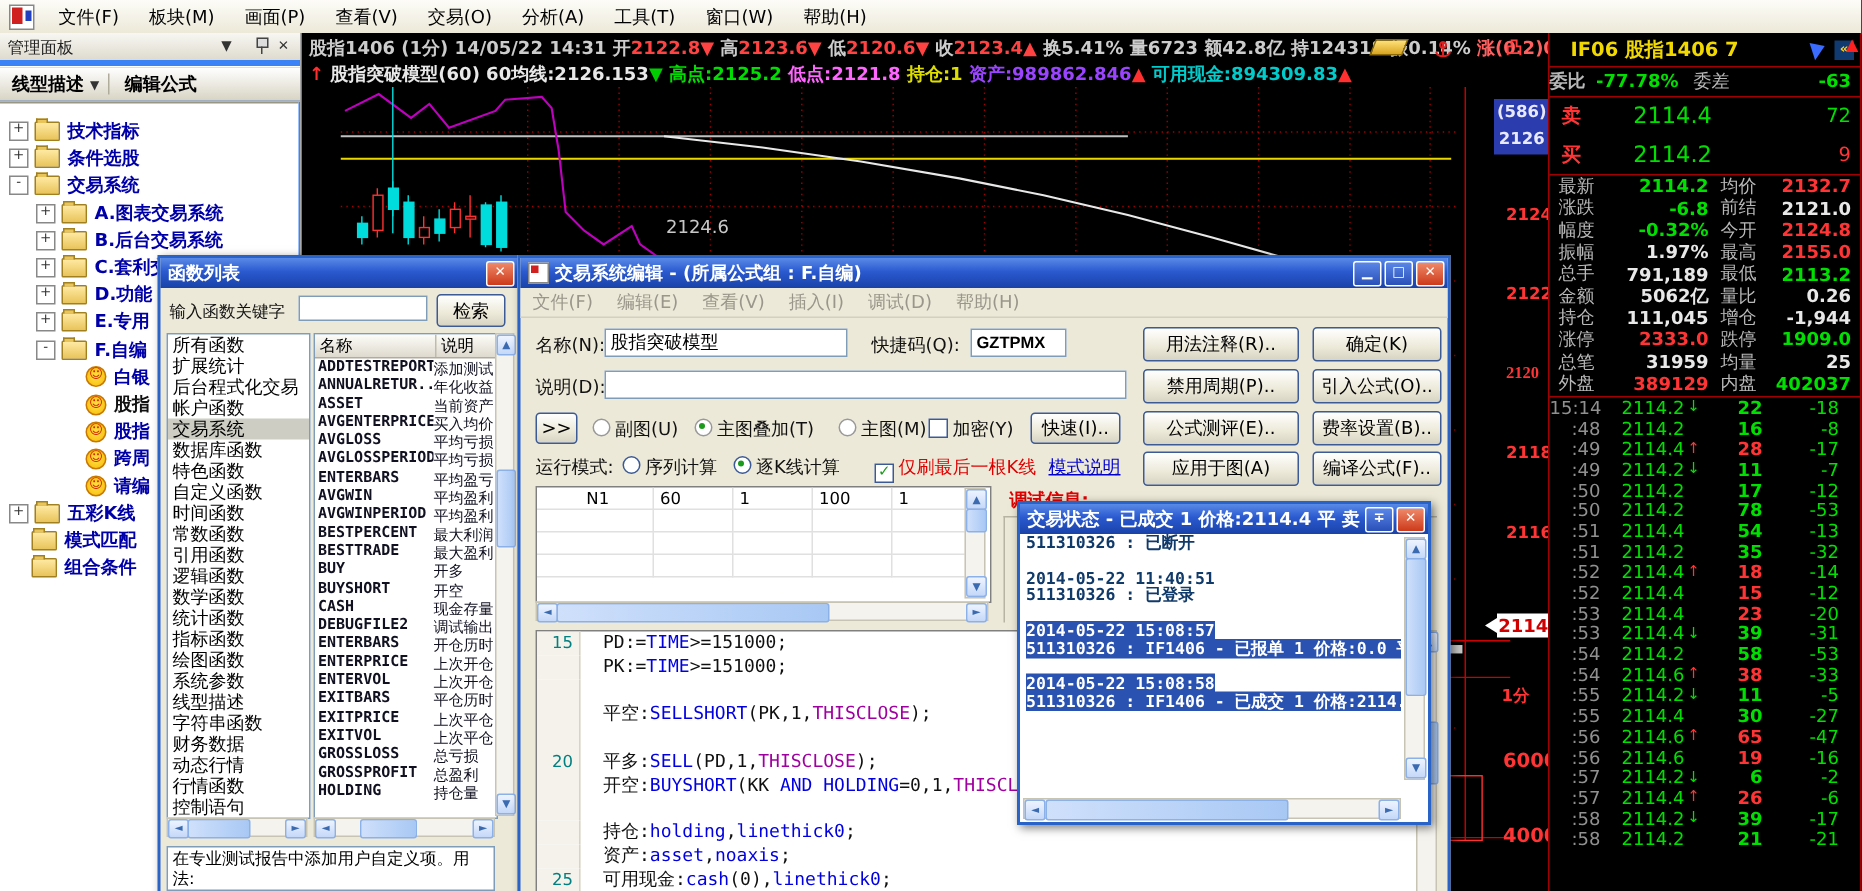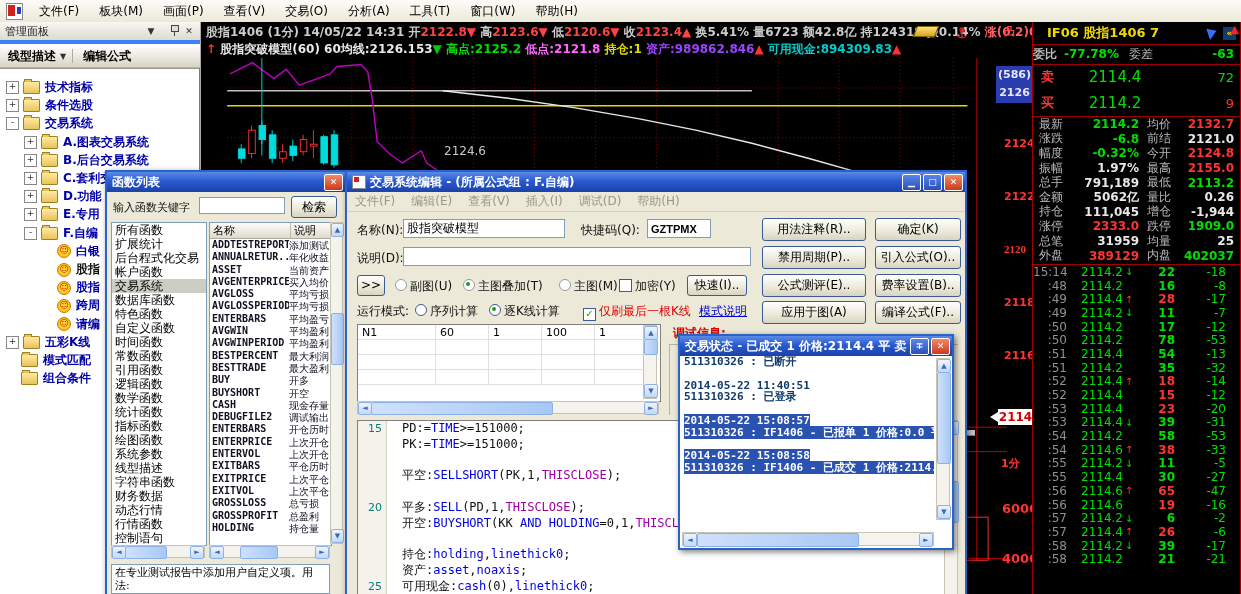--- a/index.html
+++ b/index.html
@@ -110,21 +110,21 @@
   
   #editdlg{left:345px;top:170px;width:618px;height:424px;}
   #ed-menu{position:absolute;left:0;top:20px;width:100%;height:19px;background:#ece9d8;border-bottom:1px solid #d4d0c0;display:flex;align-items:center;}
   #ed-menu span{padding:2px 8px;color:#9a968a;}
   .flabel{position:absolute;font-size:12px;color:#111;}
   #param-tbl{position:absolute;left:10px;top:152px;width:302px;height:76px;background:#fff;border:1px solid #808080;overflow:hidden;}
   .p-head{display:flex;height:16px;background:linear-gradient(#fdfcf8,#dedace);font-size:11px;}
   .p-head div{border-right:1px solid #b0ac9c;border-bottom:1px solid #b0ac9c;text-align:center;line-height:16px;}
   .p-row{display:flex;height:15px;font-size:11px;}
   .p-row div{border-right:1px solid #e0e0e0;border-bottom:1px solid #e0e0e0;padding-left:4px;line-height:15px;}
-  .pc0{width:78px;flex:none;box-sizing:border-box;}
+  .pc0{width:78px;flex:none;box-sizing:border-box;text-align:center;}
   .pc{width:53px;flex:none;box-sizing:border-box;}
   #dbg-label{position:absolute;left:326px;top:153px;color:#e00000;font-size:12px;font-weight:bold;}
   #dbg-box{position:absolute;left:322px;top:172px;width:288px;height:70px;border-top:1px solid #b8b4a4;border-left:1px solid #b8b4a4;}
   #dbg-sig{position:absolute;left:10px;top:22px;font-size:12px;color:#111;}
   #codearea{position:absolute;left:10px;top:248px;width:586px;height:176px;background:#fff;border:1px solid #808080;overflow:hidden;}
   .code-line{display:flex;height:15.8px;font-size:12px;white-space:pre;}
   .code-line .gut{width:24px;flex:none;text-align:right;padding-right:4px;color:#008080;background:#f4f2ea;border-right:1px solid #d8d4c4;font-size:11px;line-height:15.8px;}
   .code-line .src{padding-left:15px;font-family:"DejaVu Sans Mono","Liberation Mono",monospace;line-height:15.8px;}
   .tok-p{color:#101010;} .tok-f{color:#0000e0;} .tok-s{color:#a000a0;}
   

